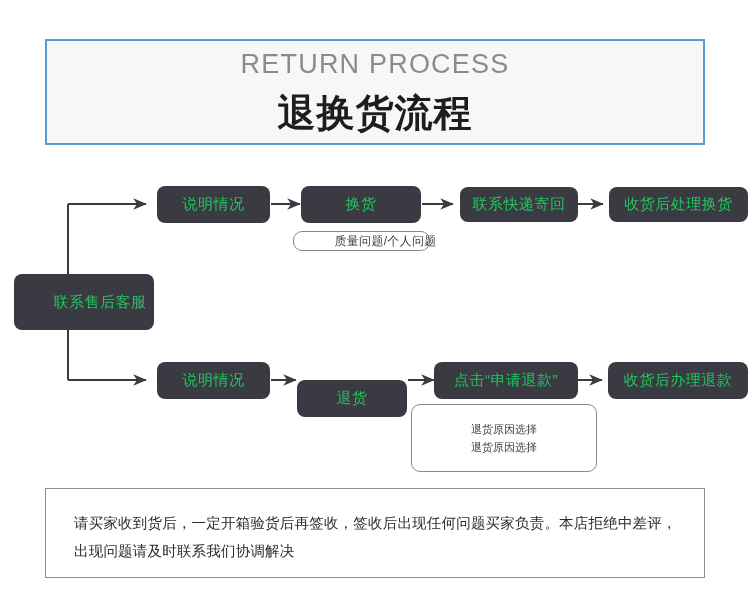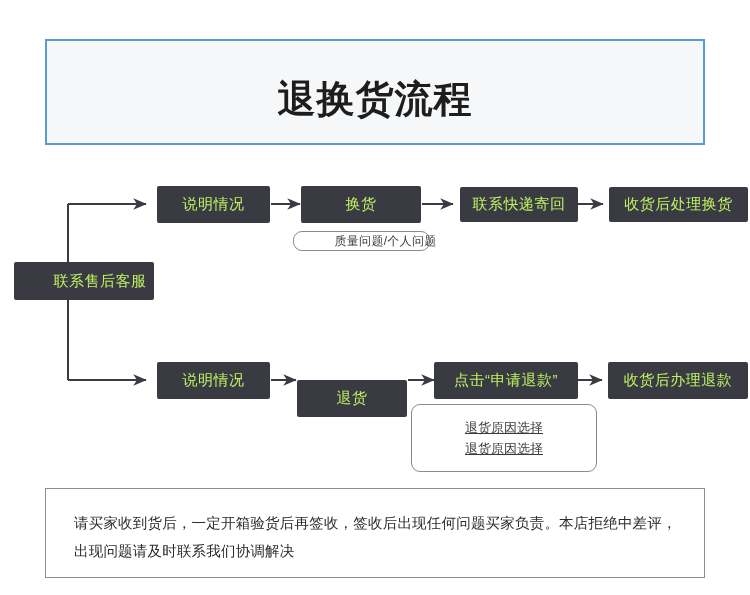--- a/index.html
+++ b/index.html
@@ -56,22 +56,22 @@
     width: 750px;
     height: 595px;
     pointer-events: none;
   }
   #flow-area svg { position: absolute; left: 0; top: 0; }
 
   .node {
     position: absolute;
     box-sizing: border-box;
     background: #3a3a42;
-    color: #bef264;
-    border-radius: 2px;
+    color: #22c55e;
+    border-radius: 8px;
     display: flex;
     align-items: center;
     justify-content: center;
     font-size: 15px;
     letter-spacing: 0.5px;
     white-space: nowrap;
     z-index: 3;
   }
 
   .note {
@@ -87,25 +87,24 @@
     text-align: center;
     z-index: 3;
   }
   #note-huanhuo {
     font-size: 12px;
     letter-spacing: 0.3px;
     white-space: nowrap;
     padding-left: 48px;
   }
   #note-tuikuan {
-    font-size: 13px;
+    font-size: 11px;
     line-height: 1.65;
     padding: 4px 6px;
     flex-direction: column;
-    text-decoration: underline;
   }
   #note-tuikuan span { display: block; white-space: nowrap; }
 
   
   #footer-notice {
     position: absolute;
     left: 45px;
     top: 488px;
     width: 660px;
     height: 90px;
@@ -120,20 +119,21 @@
     line-height: 1.95;
     color: #2b2b2b;
     letter-spacing: 0.2px;
     font-family: Liberation Serif, serif;
   }
 </style>
 </head>
 <body>
 
 <div id="header-banner">
+  <div id="header-en">RETURN PROCESS</div>
   <div id="header-cn">退换货流程</div>
 </div>
 
 <div id="flow-area">
   <svg width="750" height="595" viewBox="0 0 750 595" xmlns="http://www.w3.org/2000/svg">
     <defs>
       <marker id="arrowhead" markerWidth="7" markerHeight="7" refX="6.4" refY="3.1" orient="auto" markerUnits="strokeWidth">
         <path d="M0,0.2 L6.8,3.1 L0,6 L1.9,3.1 Z" fill="#3a3a42"></path>
       </marker>
     </defs>
@@ -157,21 +157,21 @@
     </g>
 
     <g stroke="#3a3a42" stroke-width="2" fill="none">
       <path d="M271,380 L296,380" marker-end="url(#arrowhead)"></path>
       <path d="M408,380 L434,380" marker-end="url(#arrowhead)"></path>
       <path d="M578,380 L602,380" marker-end="url(#arrowhead)"></path>
     </g>
   </svg>
 </div>
 
-<div class="node" id="node-start" style="left:14px; top:262px; width:140px; height:38px;padding-left:32px;">联系售后客服</div>
+<div class="node" id="node-start" style="left:14px; top:274px; width:140px; height:56px;padding-left:32px;">联系售后客服</div>
 
 <div class="node" style="left:157px; top:186px; width:113px; height:37px;">说明情况</div>
 
 <div class="node" style="left:301px; top:186px; width:120px; height:37px;">换货</div>
 
 <div class="node" style="left:460px; top:187px; width:118px; height:35px;">联系快递寄回</div>
 
 <div class="node" style="left:609px; top:187px; width:139px; height:35px;">收货后处理换货</div>
 
 <div class="note" id="note-huanhuo" style="left:293px; top:231px; width:137px; height:20px;">质量问题/个人问题</div>

